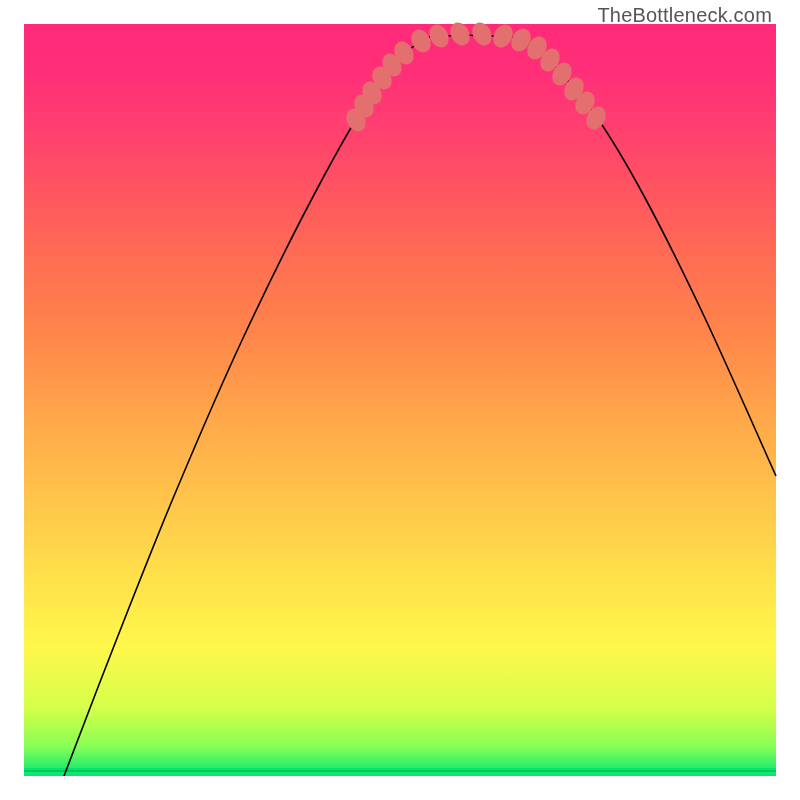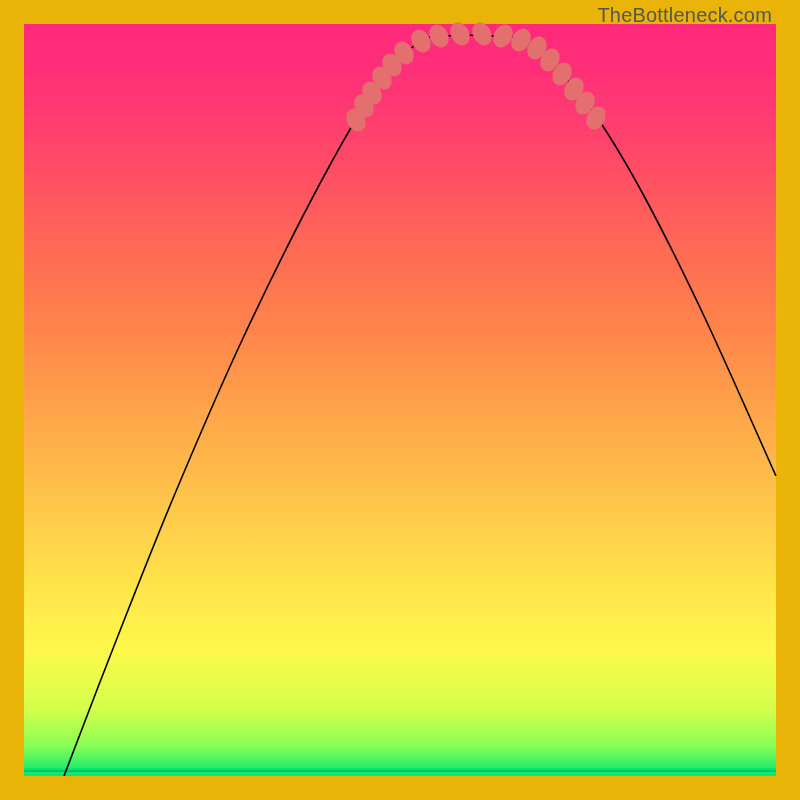--- a/index.html
+++ b/index.html
@@ -10,21 +10,21 @@
     background: #000;
     overflow: hidden;
     font-family: Arial, Helvetica, sans-serif;
   }
   .frame {
     position: absolute;
     left: 0;
     top: 0;
     width: 800px;
     height: 800px;
-    background: #eab308;
+    background: #ffffff;
   }
   .plot-area {
     position: absolute;
     left: 24px;
     top: 24px;
     width: 752px;
     height: 752px;
     
     background: linear-gradient(
       to top,

